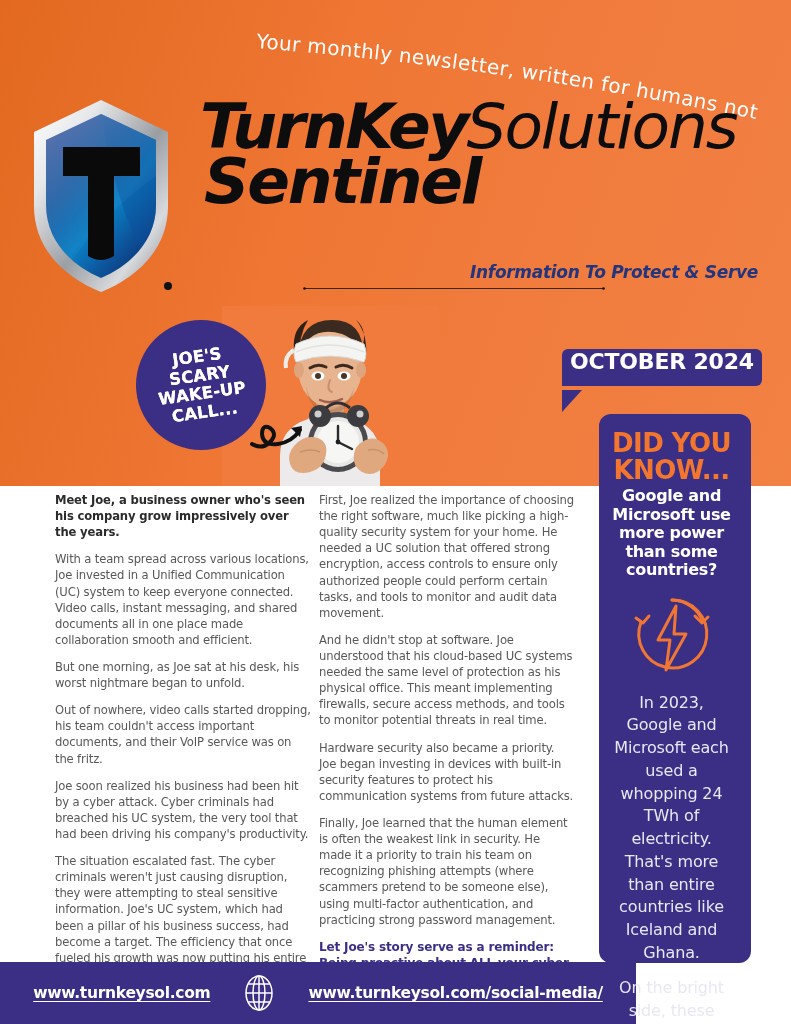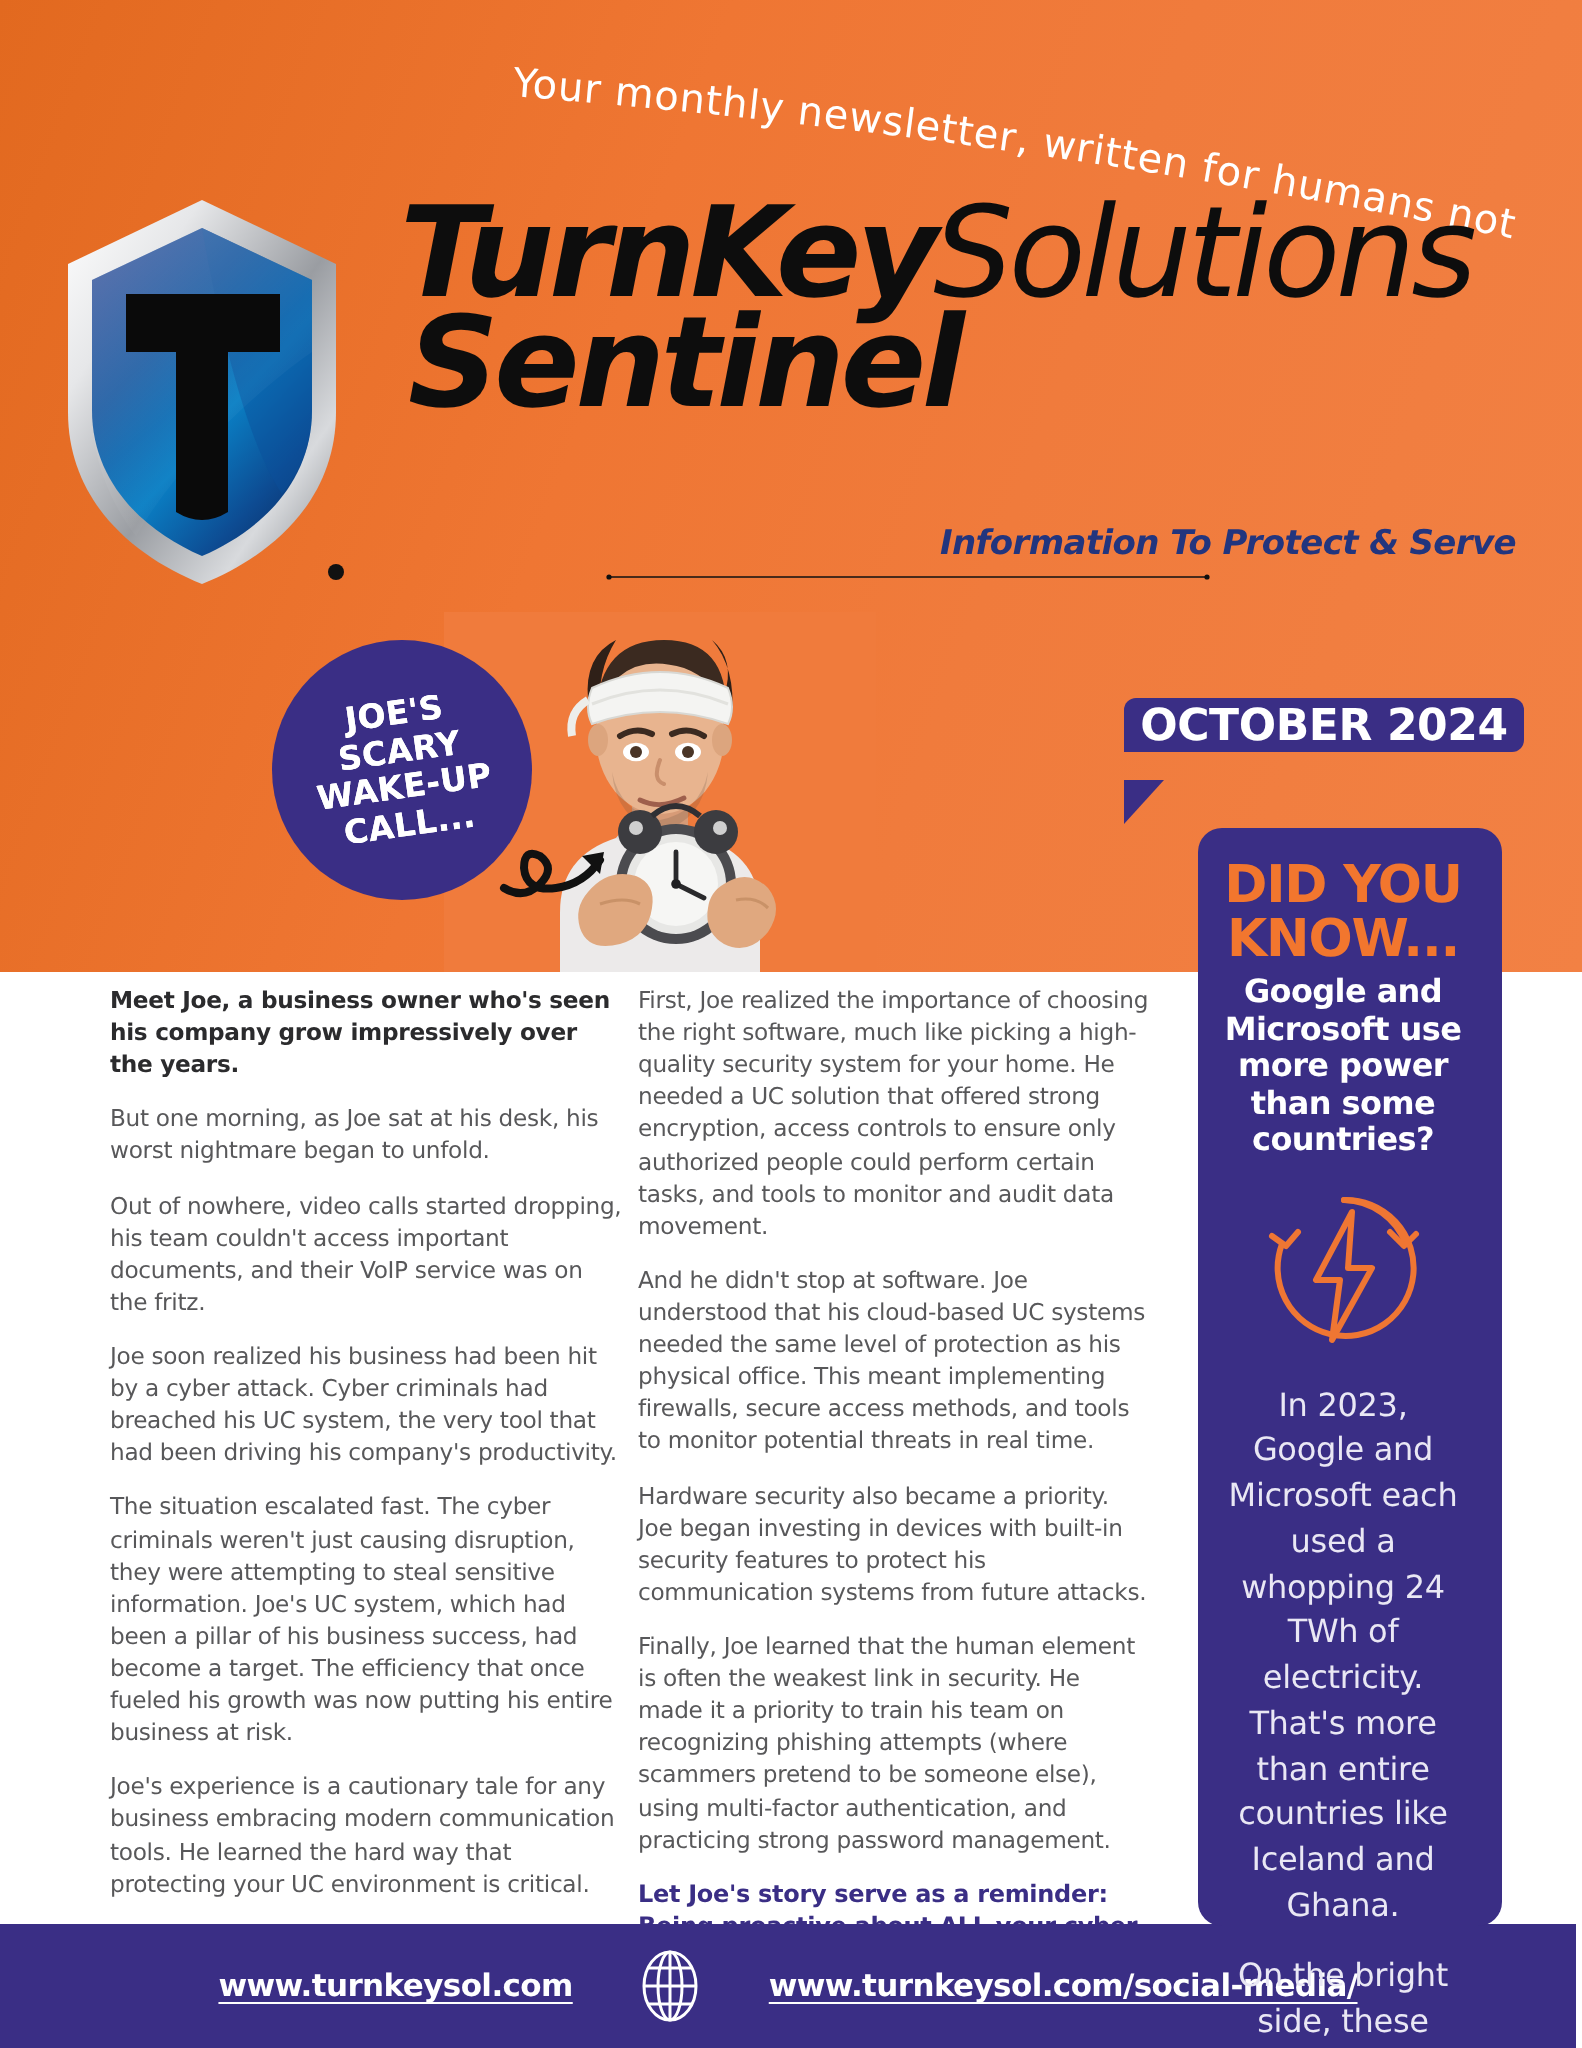--- a/index.html
+++ b/index.html
@@ -148,25 +148,25 @@
     position: absolute;
     left: 248px; top: 392px;
     width: 70px; height: 62px;
     z-index: 7;
   }
 
   
   .oct-banner {
     position: absolute;
     left: 562px; top: 349px;
-    width: 200px; height: 27px;
+    width: 200px; height: 37px;
     background: #3a2e85;
     border-radius: 6px 6px 6px 0;
     display: flex;
-    align-items: flex-end;
+    align-items: flex-start;
     justify-content: center;
     z-index: 5;
   }
   .oct-banner span {
     color: #ffffff;
     font-family: "DejaVu Sans", sans-serif;
     font-weight: 700;
     font-size: 22px;
     letter-spacing: -0.2px;
   }
@@ -252,21 +252,21 @@
     font-weight: 700;
     color: #3a2e85;
     font-size: 12px;
     line-height: 1.38;
   }
 
   
   .footer {
     position: absolute;
     left: 0; bottom: 0;
-    width: 788px; height: 62px;
+    width: 636px; height: 62px;
     background: #3a2e85;
     display: flex;
     align-items: center;
     justify-content: center;
     gap: 34px;
   }
   .footer a, .footer .flink {
     color: #ffffff;
     font-family: "DejaVu Sans", sans-serif;
     font-weight: 700;
@@ -427,20 +427,21 @@
       <path d="M52 14 L34 48 H46 L42 78 L62 42 H50 Z" stroke="#ef7633" stroke-width="3" fill="none" stroke-linejoin="round"></path>
     </svg>
 
     <p class="dyk-body">In 2023, Google and Microsoft each used a whopping 24 TWh of electricity. That's more than entire countries like Iceland and Ghana.</p>
     <p class="dyk-body">On the bright side, these tech giants are leading the way in renewable energy, with Google aiming for 24/7 carbon-free operations by 2030 and Microsoft striving to be carbon-negative by the same year.</p>
   </aside>
 
   <div class="cols">
     <div class="col">
       <p class="lead">Meet Joe, a business owner who's seen his company grow impressively over the years.</p>
+      <p>With a team spread across various locations, Joe invested in a Unified Communication (UC) system to keep everyone connected. Video calls, instant messaging, and shared documents all in one place made collaboration smooth and efficient.</p>
       <p>But one morning, as Joe sat at his desk, his worst nightmare began to unfold.</p>
       <p>Out of nowhere, video calls started dropping, his team couldn't access important documents, and their VoIP service was on the fritz.</p>
       <p>Joe soon realized his business had been hit by a cyber attack. Cyber criminals had breached his UC system, the very tool that had been driving his company's productivity.</p>
       <p>The situation escalated fast. The cyber criminals weren't just causing disruption, they were attempting to steal sensitive information. Joe's UC system, which had been a pillar of his business success, had become a target. The efficiency that once fueled his growth was now putting his entire business at risk.</p>
       <p>Joe's experience is a cautionary tale for any business embracing modern communication tools. He learned the hard way that protecting your UC environment is critical.</p>
     </div>
     <div class="col">
       <p>First, Joe realized the importance of choosing the right software, much like picking a high-quality security system for your home. He needed a UC solution that offered strong encryption, access controls to ensure only authorized people could perform certain tasks, and tools to monitor and audit data movement.</p>
       <p>And he didn't stop at software. Joe understood that his cloud-based UC systems needed the same level of protection as his physical office. This meant implementing firewalls, secure access methods, and tools to monitor potential threats in real time.</p>
       <p>Hardware security also became a priority. Joe began investing in devices with built-in security features to protect his communication systems from future attacks.</p>

